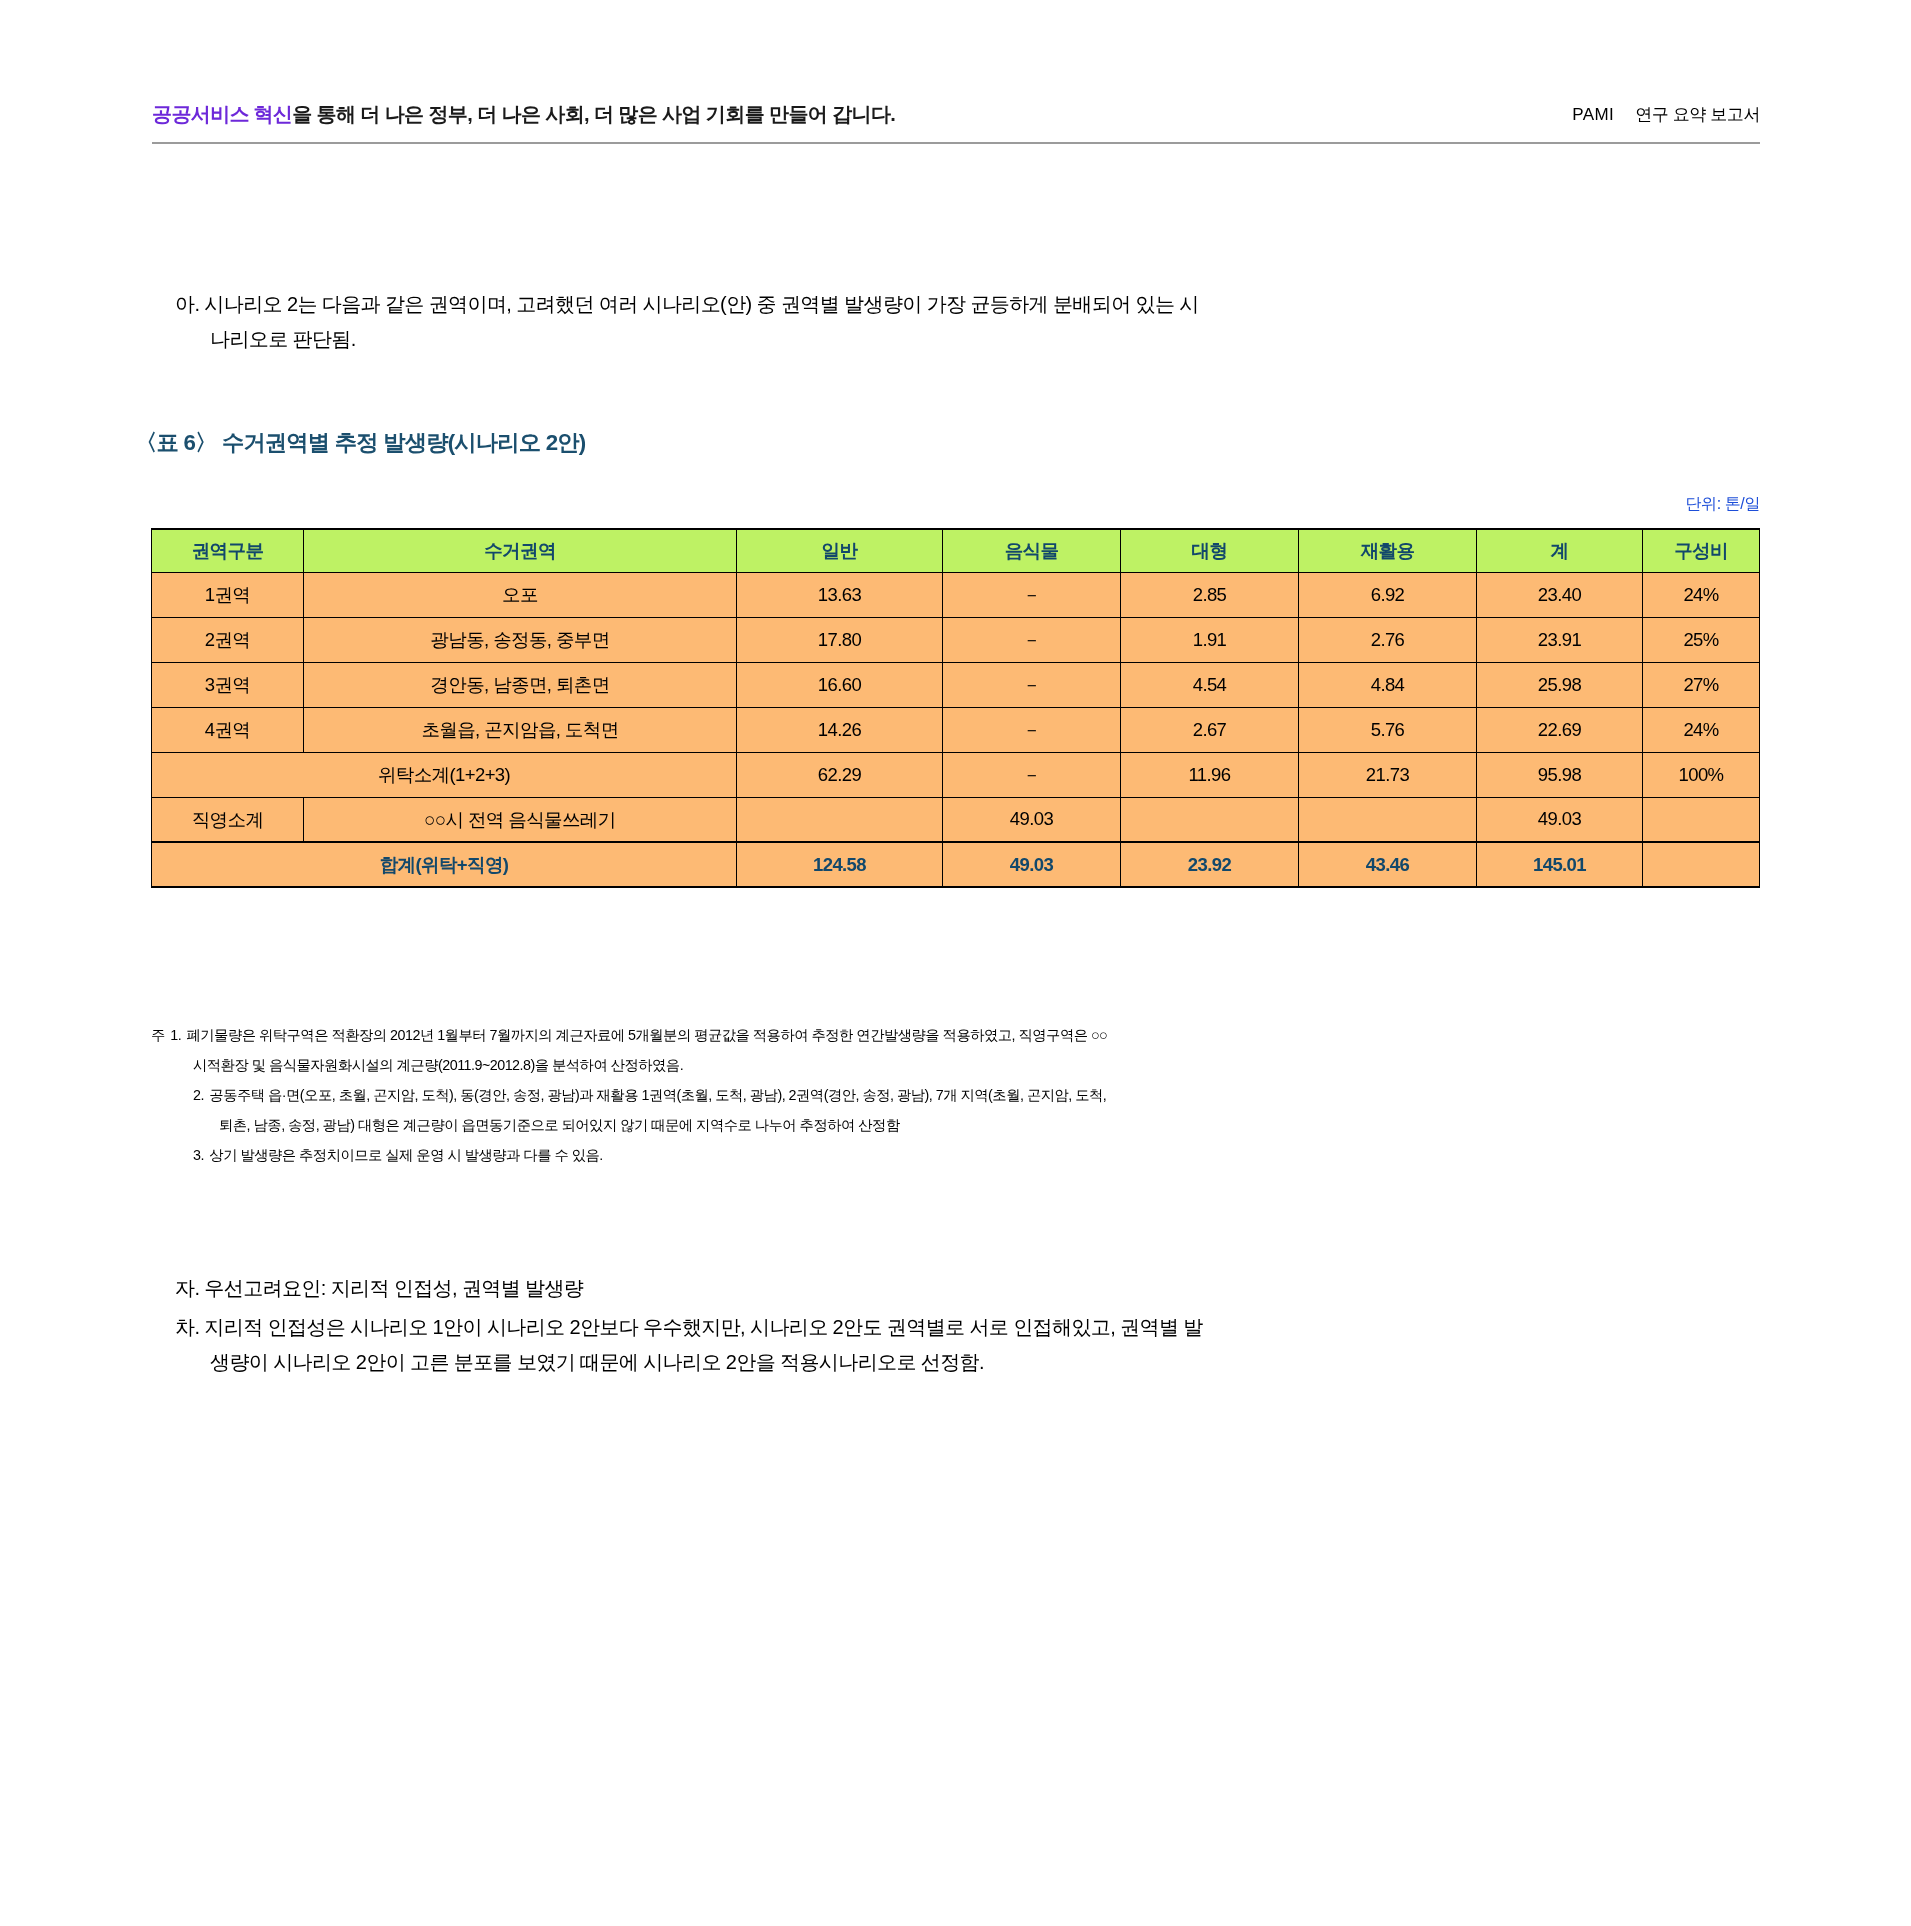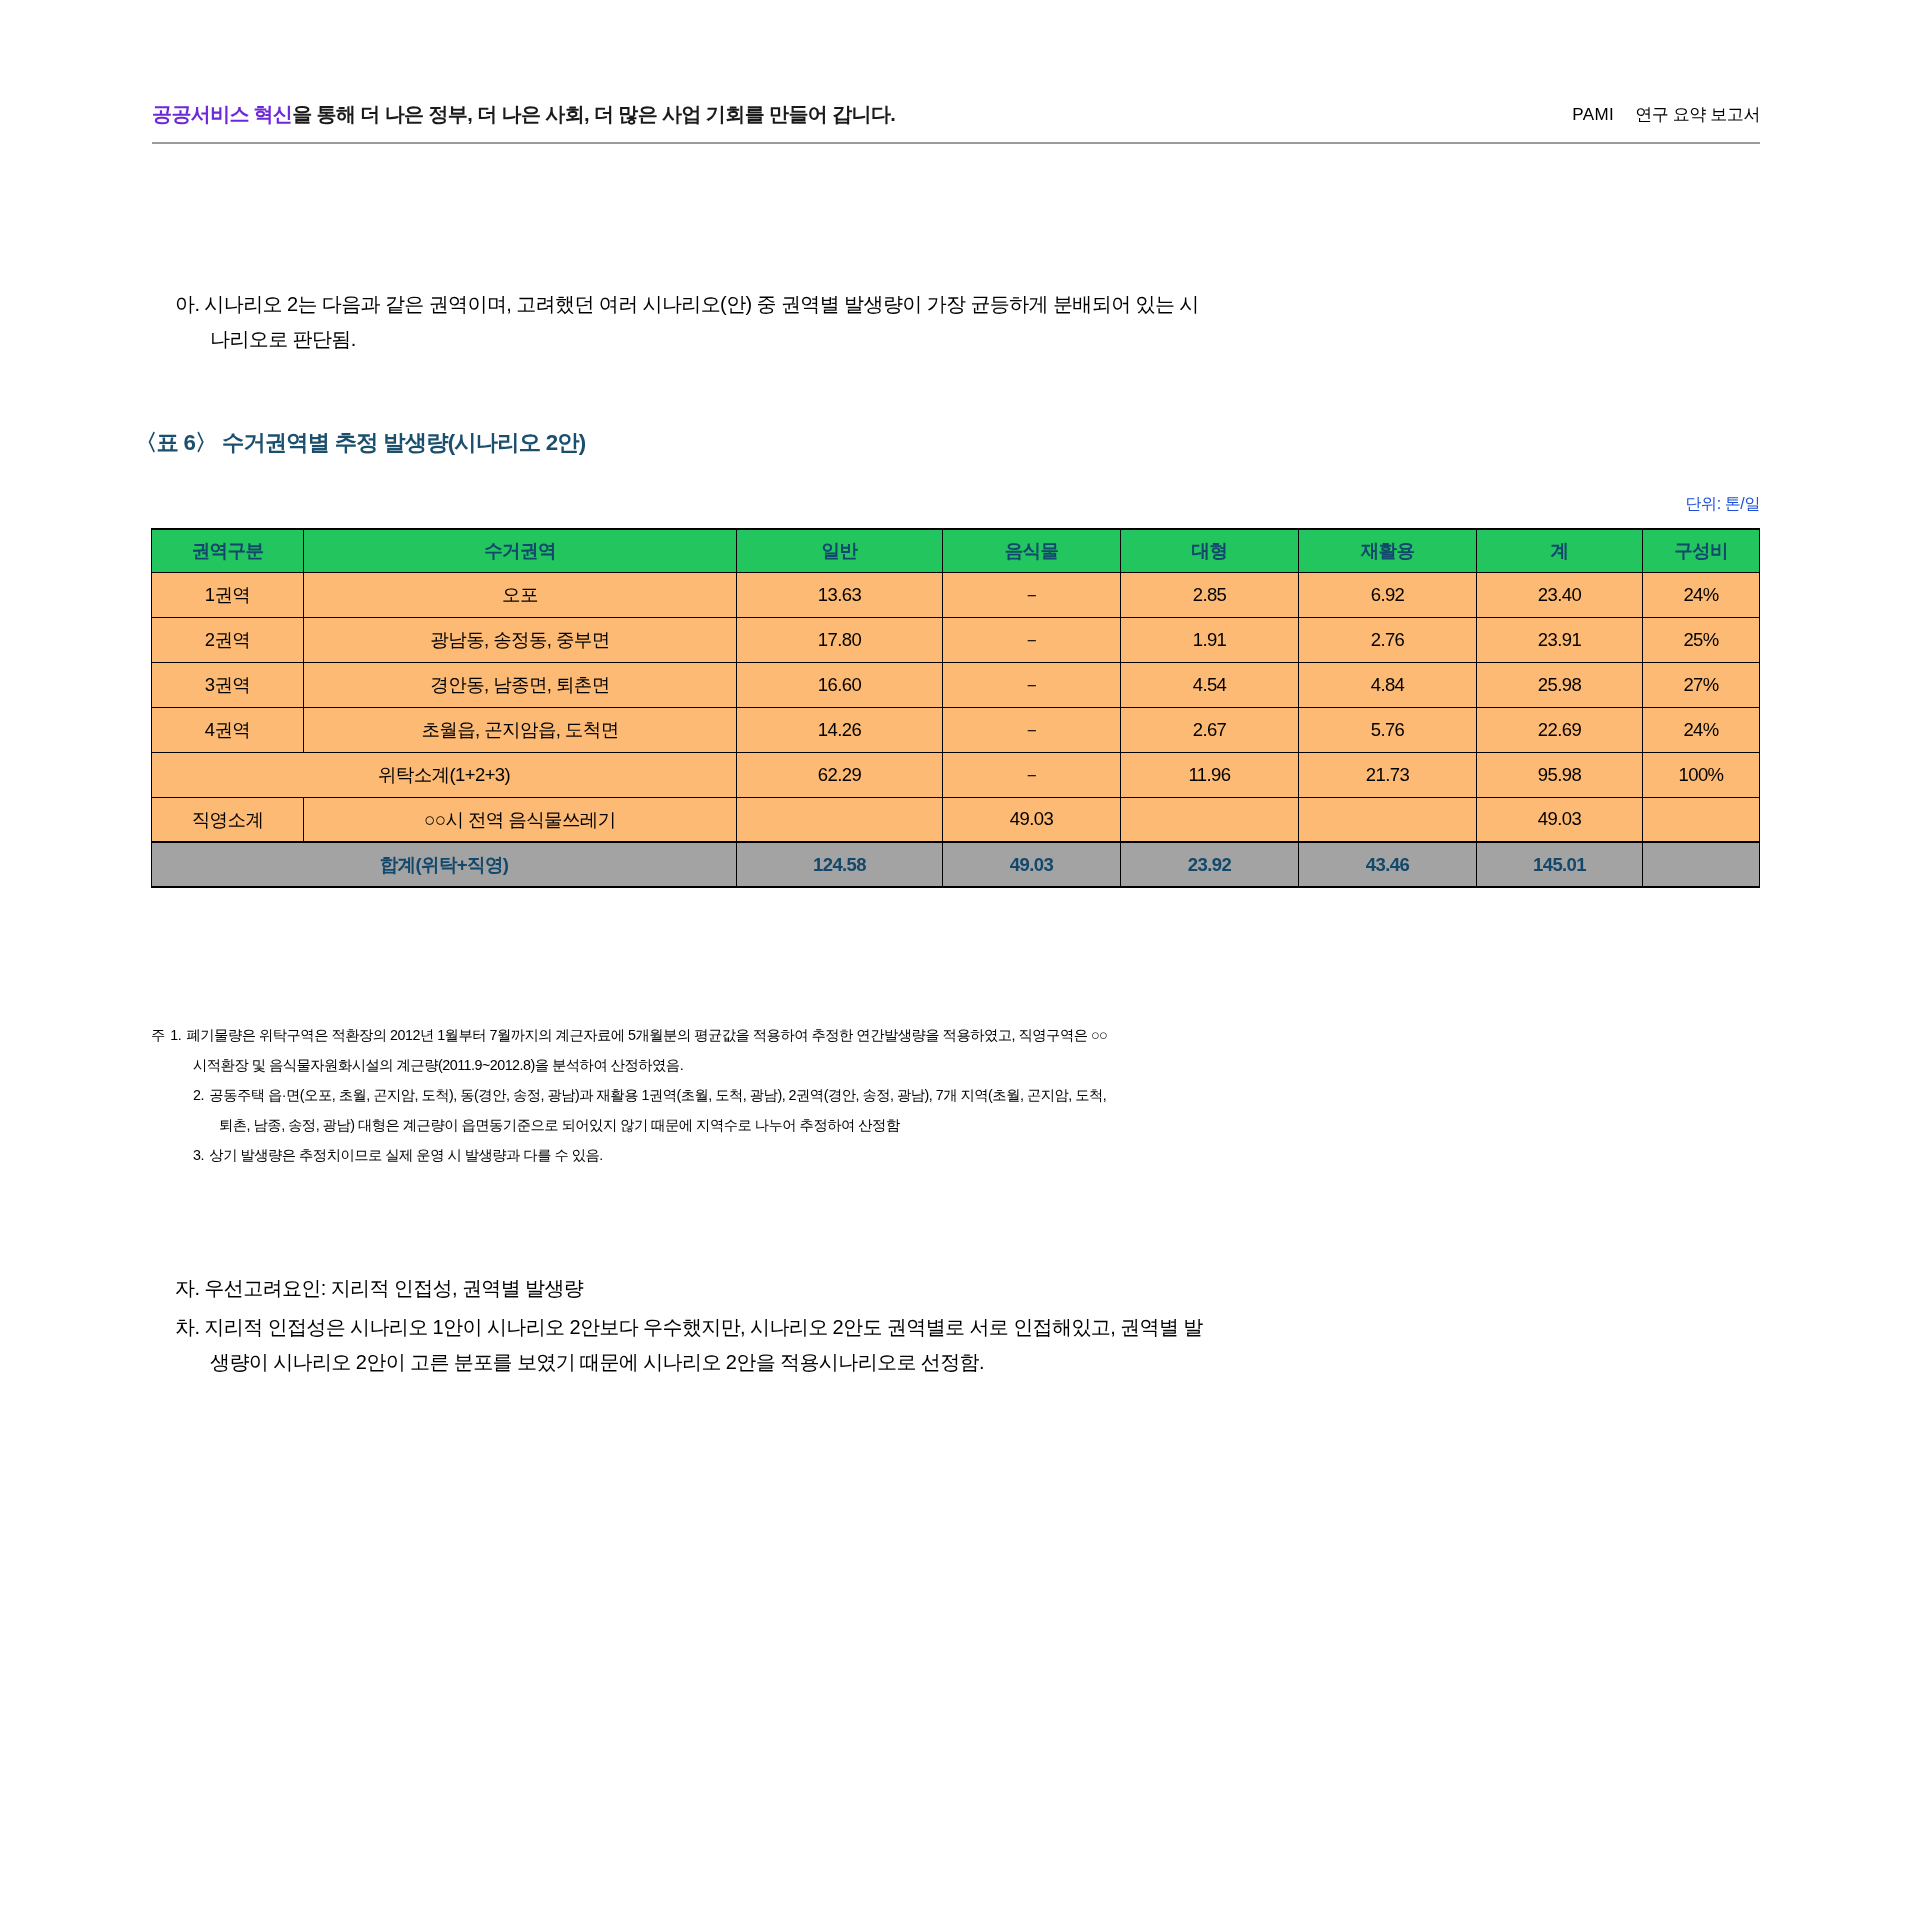--- a/index.html
+++ b/index.html
@@ -140,32 +140,32 @@
     text-align: center;
     vertical-align: middle;
     font-size: 18.5px;
     letter-spacing: -0.6px;
     color: #000000;
     height: 45px;
     padding: 0 3.1px;
     box-sizing: border-box;
   }
   table.data thead th {
-    background: #22c55e;
+    background: #bef264;
     color: #12486b;
     font-weight: bold;
     border-top: 2.7px solid #000000;
     height: 43px;
   }
   table.data tbody td {
     background: #fdba74;
     font-weight: normal;
   }
   table.data tr.total td {
-    background: #a3a3a3;
+    background: #fdba74;
     color: #12486b;
     font-weight: bold;
     border-top: 2.7px solid #000000;
     border-bottom: 2.7px solid #000000;
   }
   table.data tr.subtotal td {
     font-weight: normal;
   }
   table.data td.num, table.data th.num { text-align: center; }
   table.data td.blank { }

